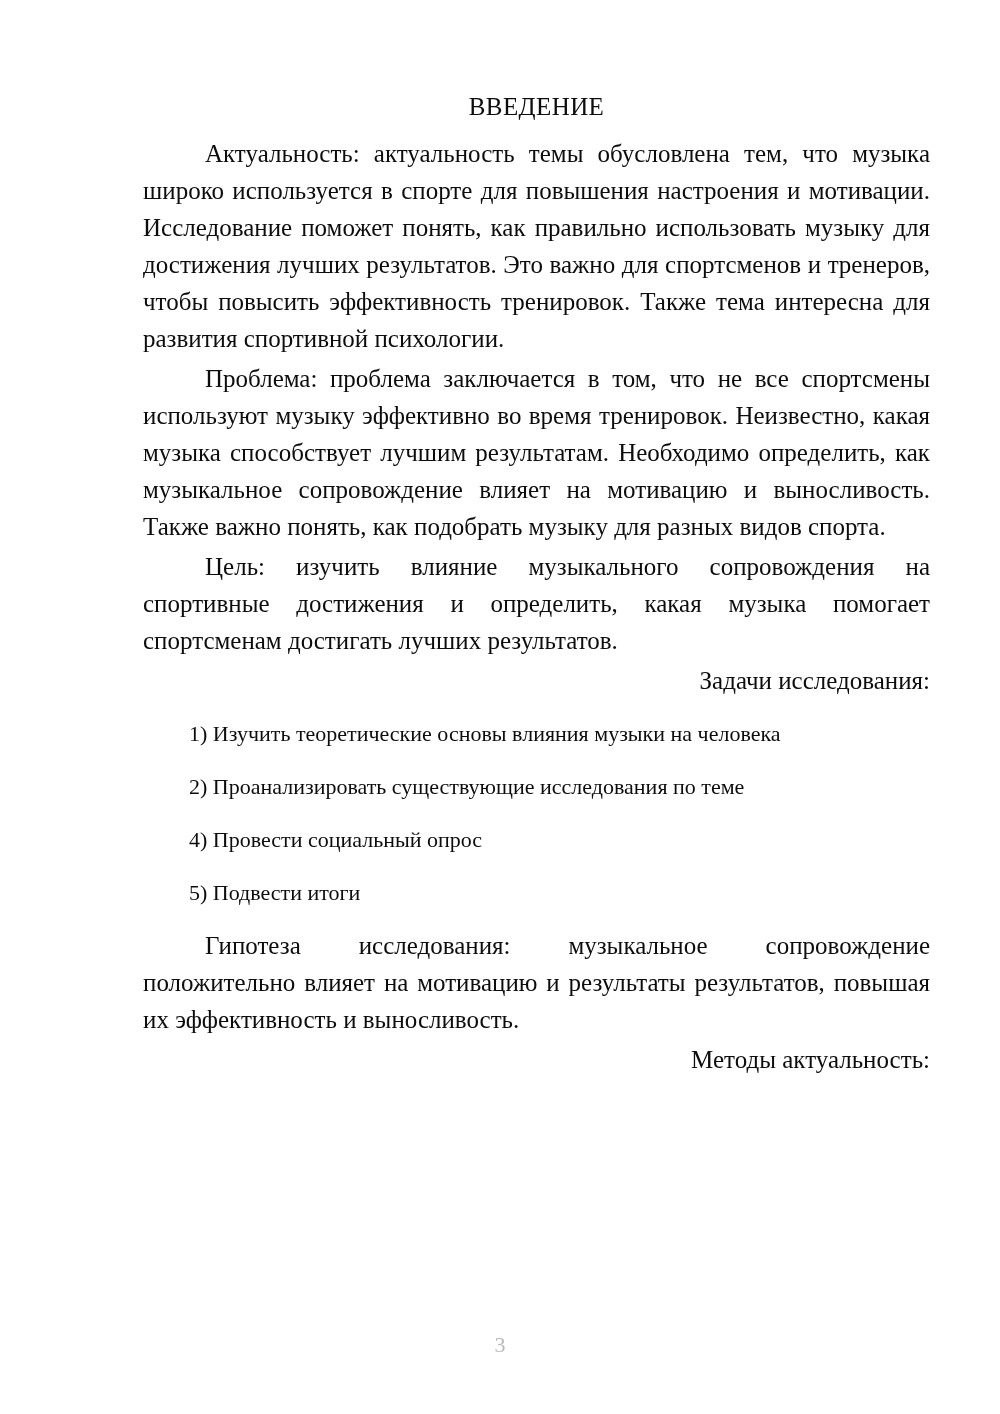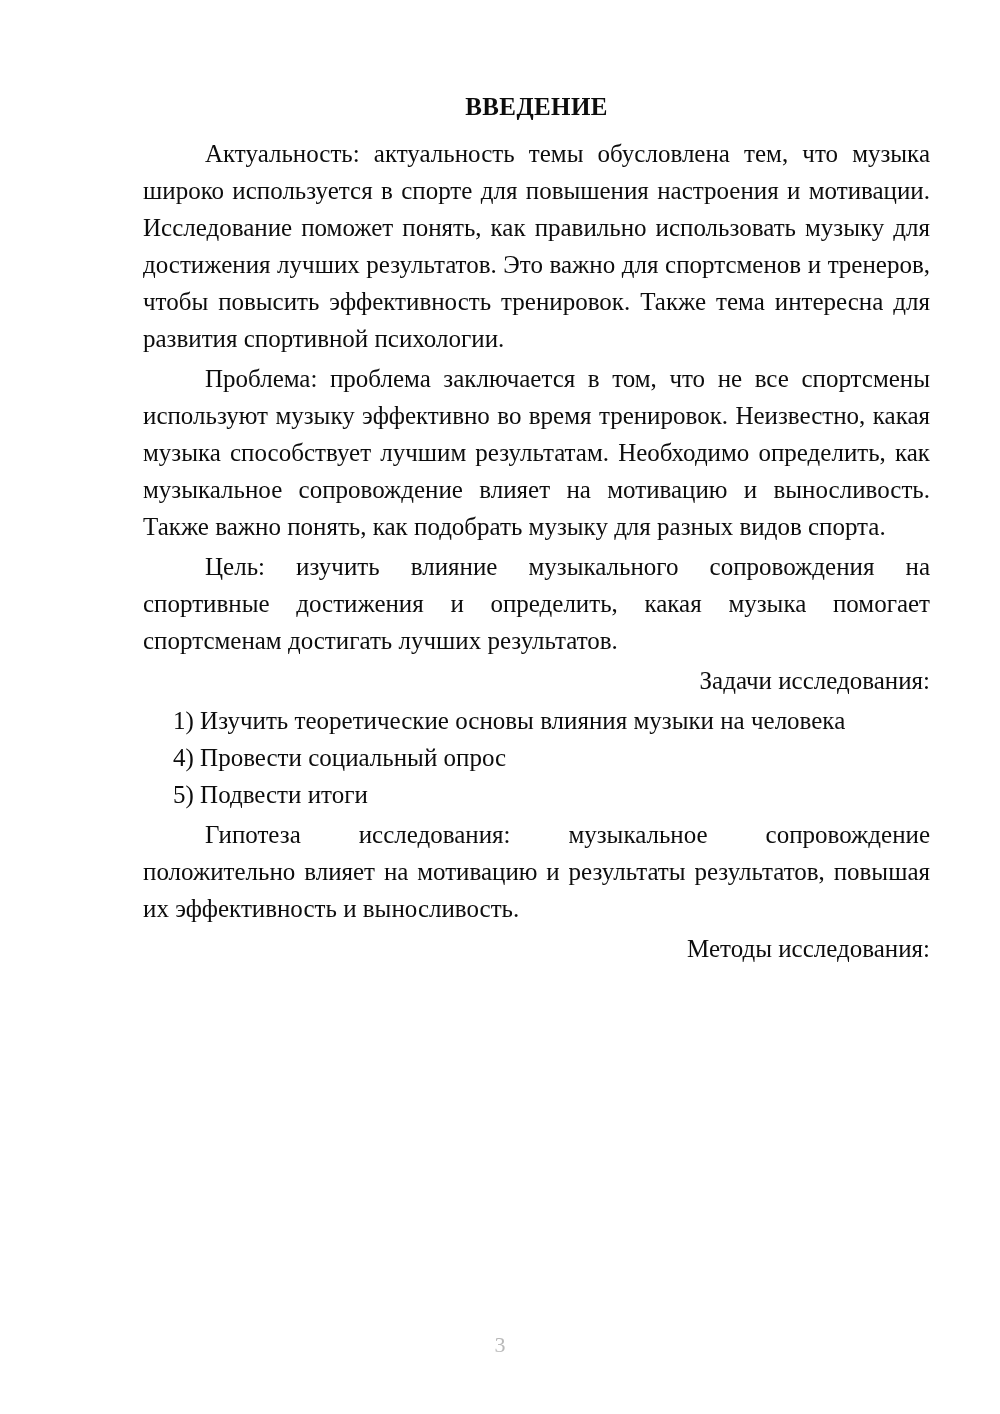--- a/index.html
+++ b/index.html
@@ -20,21 +20,21 @@
     box-sizing: border-box;
   }
   .content {
     position: absolute;
     left: 140px;
     top: 88px;
     width: 793px;
   }
   .doc-title {
     font-size: 25px;
-    font-weight: bold;
+    font-weight: normal;
     text-align: center;
     letter-spacing: 0.4px;
     line-height: 37px;
     margin: 0 0 10px 0;
   }
   p.para {
     font-size: 25px;
     line-height: 37px;
     text-align: justify;
     text-justify: inter-word;
@@ -44,26 +44,26 @@
   }
   p.para.last-left {
     text-align: right;
   }
   ol.tasks {
     list-style: none;
     margin: 0;
     padding: 0;
   }
   ol.tasks li {
-    font-size: 25px;
+    font-size: 22px;
     line-height: 37px;
     text-align: justify;
     text-justify: inter-word;
     text-indent: 33px;
-    margin: 0;
+    margin: 16px;
     font-family: Liberation Serif, serif;
   }
   ol.tasks li.short {
     text-align: left;
   }
   .page-number {
     position: absolute;
     left: 0;
     right: 0;
     top: 1332px;
@@ -85,27 +85,28 @@
     <p class="para">Актуальность: актуальность темы обусловлена тем, что музыка широко используется в спорте для повышения настроения и мотивации. Исследование поможет понять, как правильно использовать музыку для достижения лучших результатов. Это важно для спортсменов и тренеров, чтобы повысить эффективность тренировок. Также тема интересна для развития спортивной психологии.</p>
 
     <p class="para">Проблема: проблема заключается в том, что не все спортсмены используют музыку эффективно во время тренировок. Неизвестно, какая музыка способствует лучшим результатам. Необходимо определить, как музыкальное сопровождение влияет на мотивацию и выносливость. Также важно понять, как подобрать музыку для разных видов спорта.</p>
 
     <p class="para">Цель: изучить влияние музыкального сопровождения на спортивные достижения и определить, какая музыка помогает спортсменам достигать лучших результатов.</p>
 
     <p class="para last-left">Задачи исследования:</p>
 
     <ol class="tasks">
       <li class="short">1) Изучить теоретические основы влияния музыки на человека</li>
+      <li class="short">2) Проанализировать существующие исследования по теме</li>
       <li class="short">4) Провести социальный опрос</li>
       <li class="short">5) Подвести итоги</li>
     </ol>
 
 
 
     <p class="para">Гипотеза исследования: музыкальное сопровождение положительно влияет на мотивацию и результаты результатов, повышая их эффективность и выносливость.</p>
 
-    <p class="para last-left">Методы исследования:</p>
+    <p class="para last-left">Методы актуальность:</p>
 
   </div>
 
   <div class="page-number">3</div>
 
 </div>
 
 </body></html>

